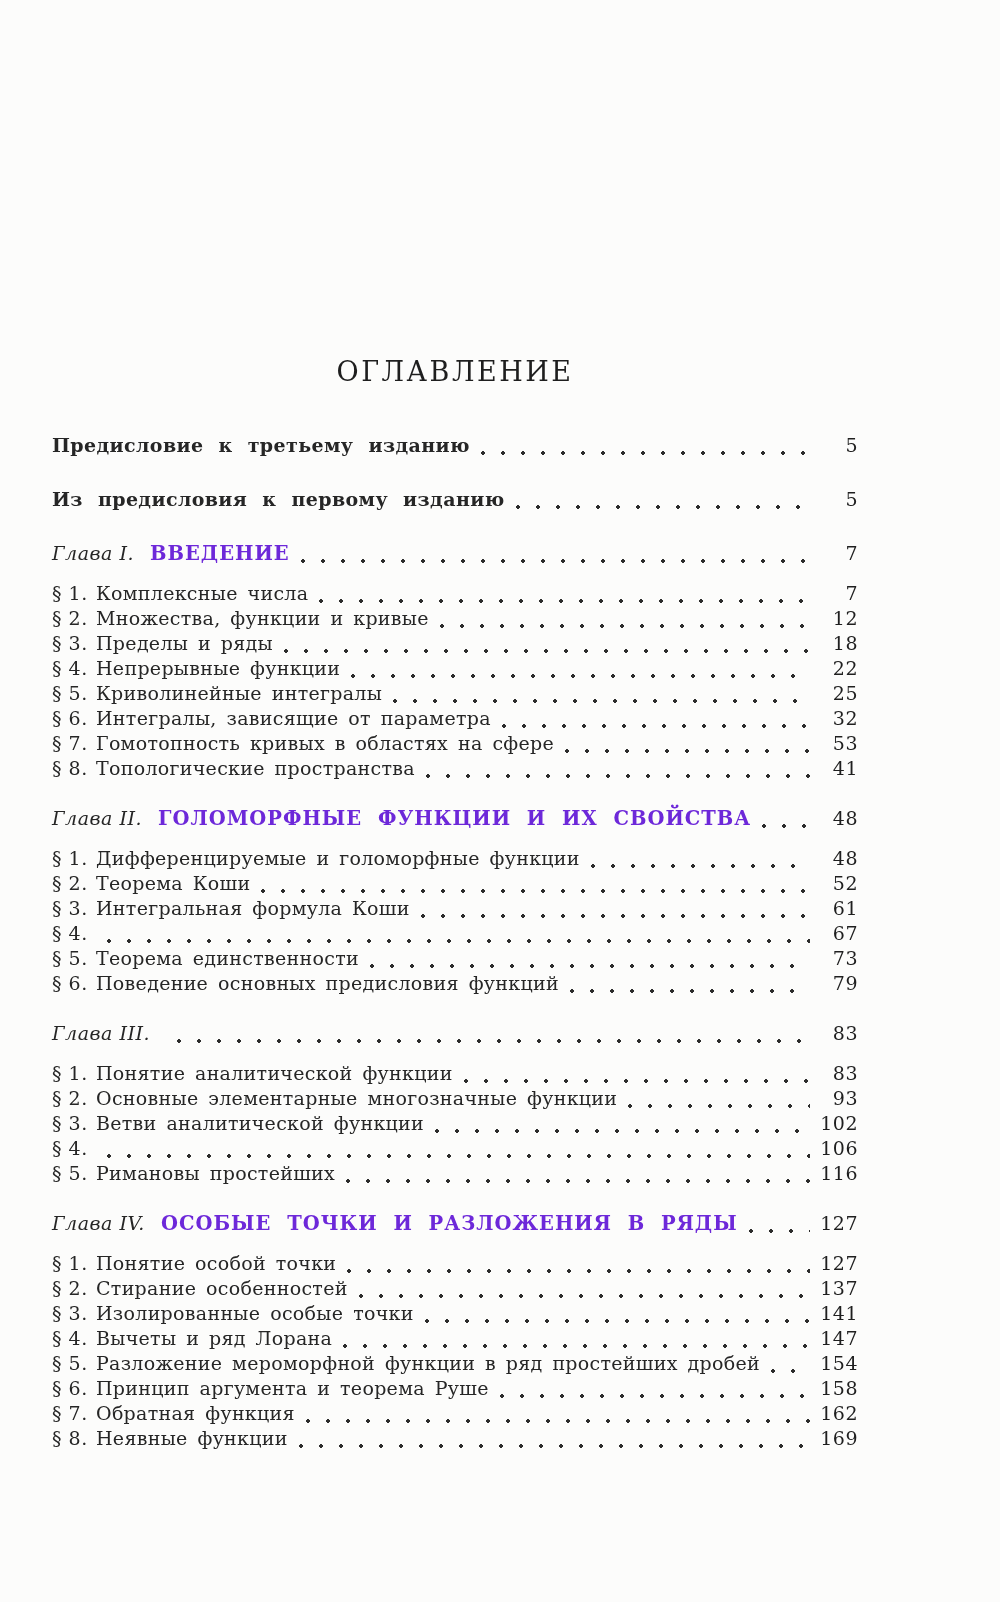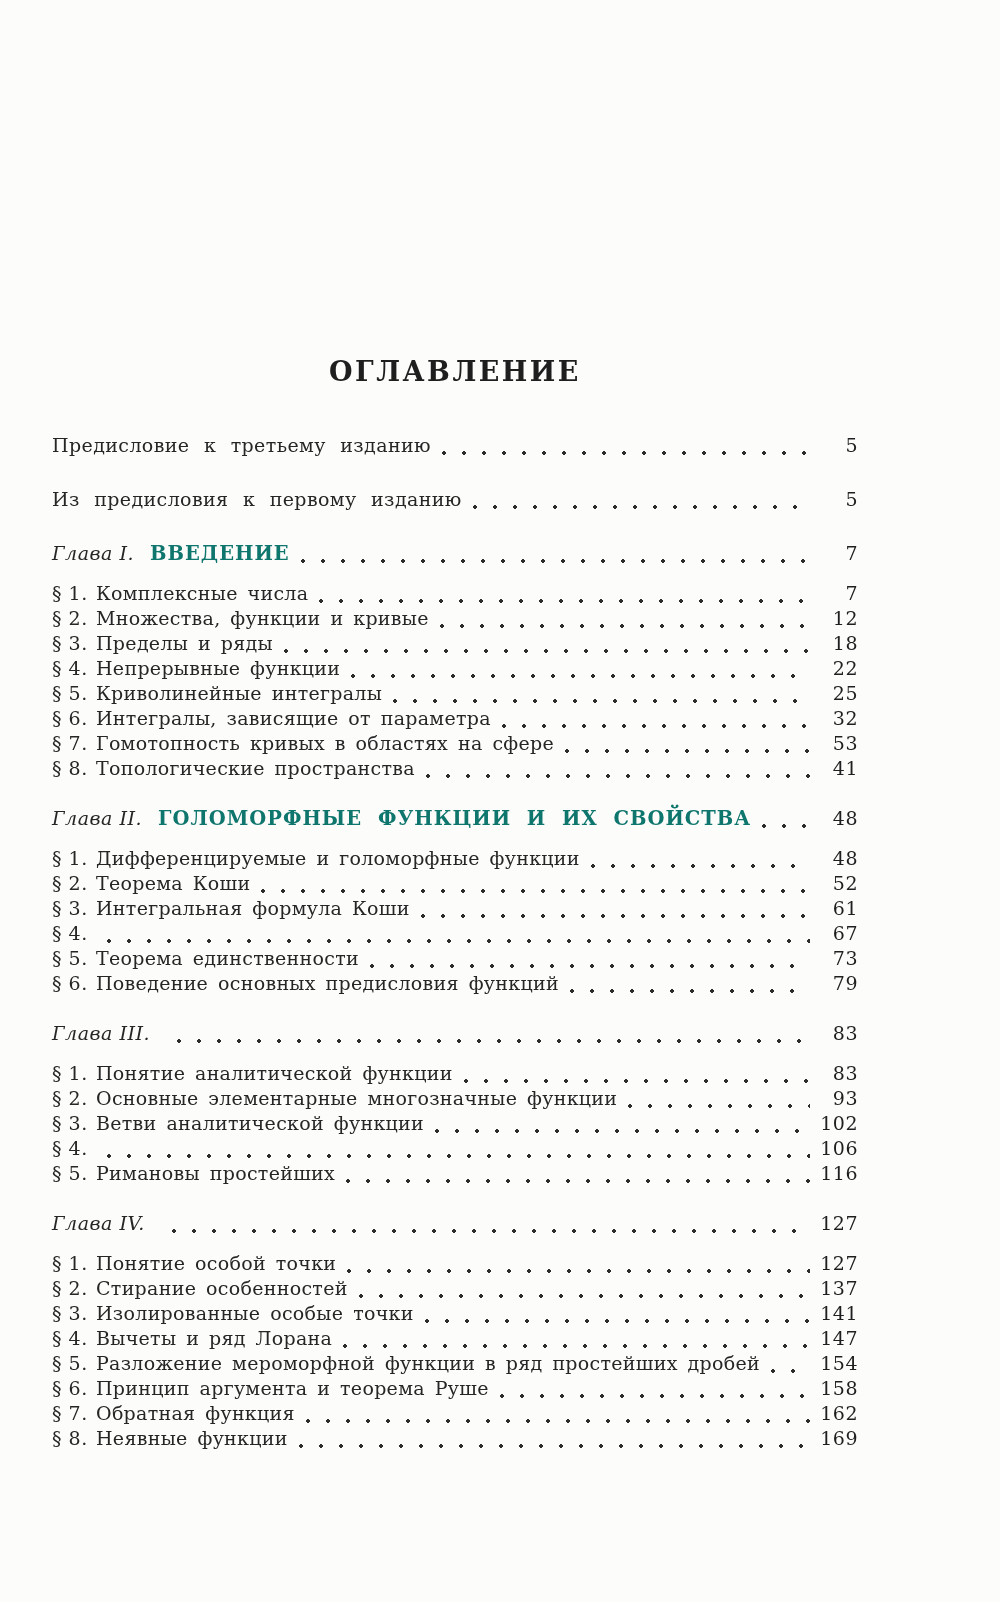--- a/index.html
+++ b/index.html
@@ -16,53 +16,54 @@
     color: #262626;
     font-family: "DejaVu Serif", "Liberation Serif", serif;
     box-sizing: border-box;
     padding: 356px 142px 0 52px;
     overflow: hidden;
   }
   .toc-title {
     margin: 0 0 46px 0;
     text-align: center;
     font-size: 27px;
-    font-weight: 700;
+    font-weight: 400;
     letter-spacing: 2.5px;
     color: #1e1e1e;
   }
   .row {
     display: flex;
     align-items: flex-end;
     font-size: 19px;
     line-height: 25px;
     color: #262626;
   }
   .row.front {
     margin-bottom: 29px;
   }
   .row.front .label {
     word-spacing: 8px;
     letter-spacing: 0.4px;
+    font-weight: bold;
   }
   .row.chapter {
     margin: 25px 0 15px 0;
   }
   .row.chapter .num {
     font-style: italic;
     margin-right: 16px;
     flex-shrink: 0;
     letter-spacing: 0.5px;
   }
   .row.chapter .label {
     font-weight: 700;
     letter-spacing: 1px;
     word-spacing: 8px;
     font-size: 19.5px;
-    color: #0f766e;
+    color: #6d28d9;
   }
   .row.section .num {
     width: 44px;
     flex-shrink: 0;
     letter-spacing: 0.5px;
   }
   .row.section .label {
     word-spacing: 3.5px;
     letter-spacing: 0.3px;
   }
@@ -227,20 +228,21 @@
         <span class="pagenum">106</span>
       </div>
       <div class="row section">
         <span class="num">§ 5.</span>
         <span class="label">Римановы простейших</span>
         <span class="leader"></span>
         <span class="pagenum">116</span>
       </div>
       <div class="row chapter">
         <span class="num">Глава IV.</span>
+        <span class="label">ОСОБЫЕ ТОЧКИ И РАЗЛОЖЕНИЯ В РЯДЫ</span>
         <span class="leader"></span>
         <span class="pagenum">127</span>
       </div>
       <div class="row section">
         <span class="num">§ 1.</span>
         <span class="label">Понятие особой точки</span>
         <span class="leader"></span>
         <span class="pagenum">127</span>
       </div>
       <div class="row section">

